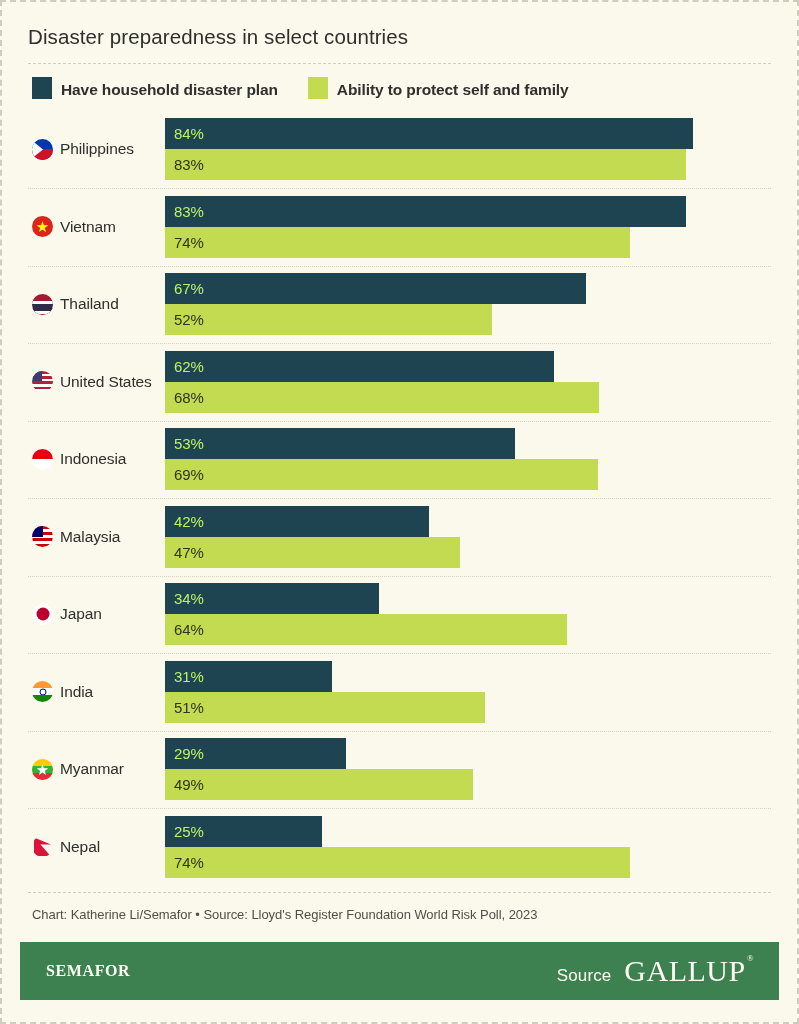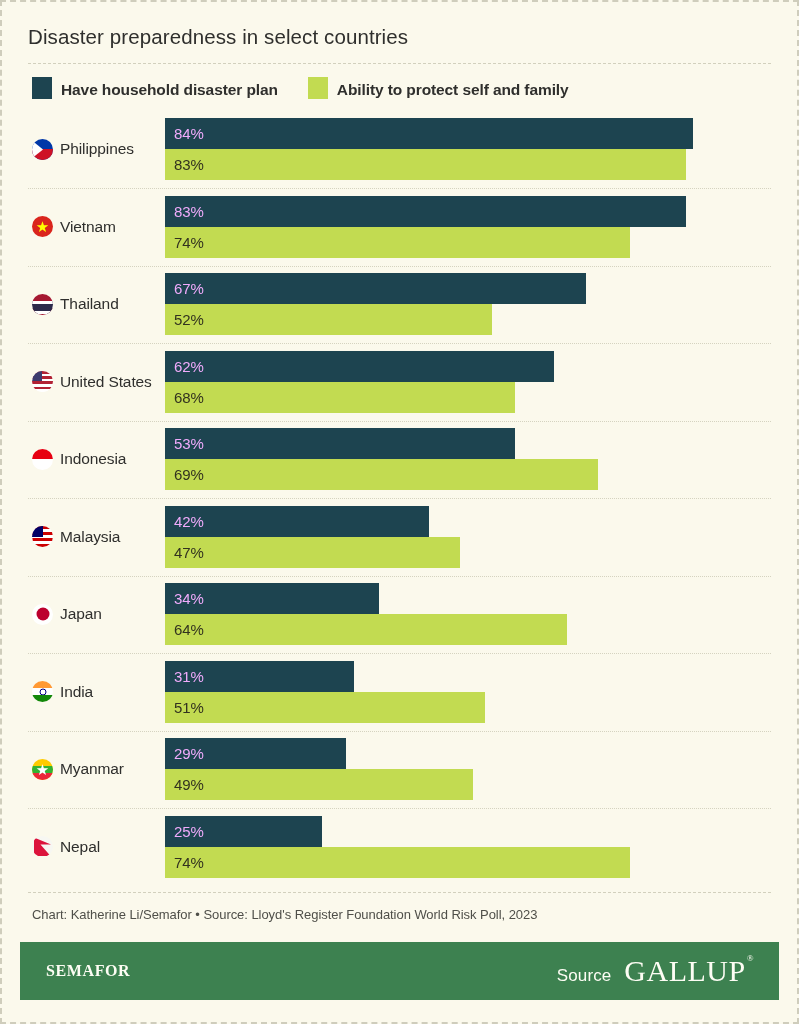--- a/index.html
+++ b/index.html
@@ -100,21 +100,21 @@
     min-width: 46px;
   }
   .bar-plan { background: #1d4450; }
   .bar-ability { background: #c2db51; }
   .bar-value {
     font-size: 15px;
     padding-left: 9px;
     white-space: nowrap;
     letter-spacing: -0.1px;
   }
-  .bar-plan .bar-value { color: #f0abfc; }
+  .bar-plan .bar-value { color: #bef264; }
   .bar-ability .bar-value { color: #32321f; }
 
   
   .foot-rule {
     margin: 6px 18px 0 18px;
     border-top: 1.5px dashed #d2d0bd;
   }
   .credit {
     padding: 14px 18px 0 22px;
     font-size: 13px;
@@ -264,21 +264,21 @@
       </div>
       <div class="row">
         <div class="country">
           <span class="flag f-us"></span>
           <span class="country-name">United States</span>
         </div>
         <div class="bars">
           <div class="bar bar-plan" style="width:389.36px">
             <span class="bar-value">62%</span>
           </div>
-          <div class="bar bar-ability" style="width:350px">
+          <div class="bar bar-ability" style="width:434px">
             <span class="bar-value">68%</span>
           </div>
         </div>
       </div>
       <div class="row">
         <div class="country">
           <span class="flag f-id"></span>
           <span class="country-name">Indonesia</span>
         </div>
         <div class="bars">
@@ -319,21 +319,21 @@
         </div>
       </div>
       <div class="row">
         <div class="country">
           <span class="flag f-in">
             <span class="chakra"></span>
           </span>
           <span class="country-name">India</span>
         </div>
         <div class="bars">
-          <div class="bar bar-plan" style="width:189px">
+          <div class="bar bar-plan" style="width:167px">
             <span class="bar-value">31%</span>
           </div>
           <div class="bar bar-ability" style="width:320.28000000000003px">
             <span class="bar-value">51%</span>
           </div>
         </div>
       </div>
       <div class="row">
         <div class="country">
           <span class="flag f-mm"></span>

